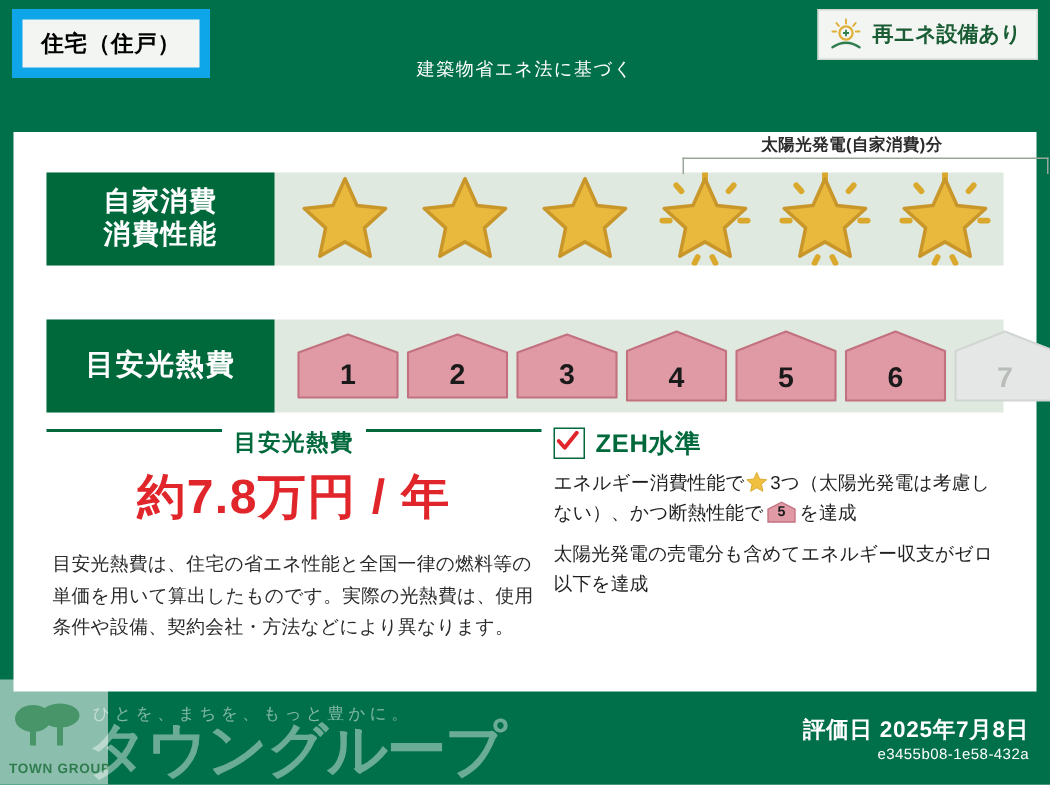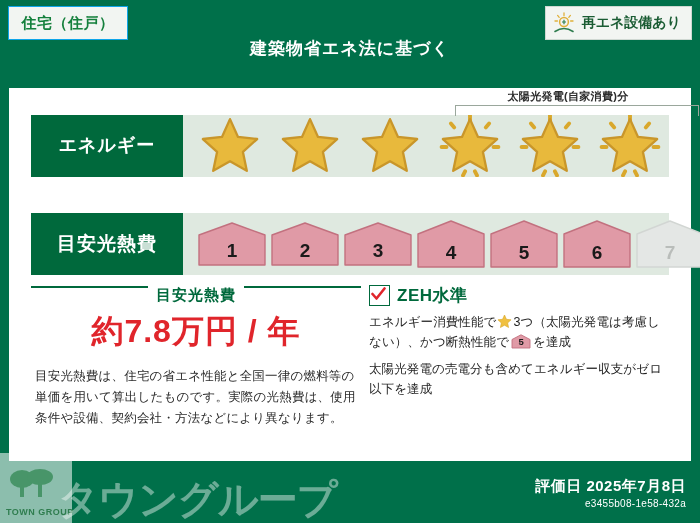--- a/index.html
+++ b/index.html
@@ -7,35 +7,35 @@
     width:700px;height:523px;
     font-family:"Liberation Sans","DejaVu Sans",sans-serif;
     background:#00704a;overflow:hidden;position:relative;
   }
   .label-root{position:absolute;inset:0;background:#00704a;}
 
   
   .hdr{position:absolute;left:0;top:0;width:700px;height:96px;}
   .tag-house{
     position:absolute;left:8px;top:6px;width:118px;height:32px;
-    background:#f2f5f2;border:1px solid #0ea5e9;
+    background:#f2f5f2;border:7px solid #0ea5e9;
     display:flex;align-items:center;justify-content:center;
-    font-size:15px;font-weight:bold;color:#15803d;letter-spacing:.5px;
+    font-size:15px;font-weight:bold;color:#000000;letter-spacing:.5px;
   }
   .tag-renew{
     position:absolute;right:8px;top:6px;height:32px;padding:0 10px 0 6px;
     background:#f2f5f2;border:1px solid #cfd8d2;
     display:flex;align-items:center;gap:6px;
     font-size:14px;font-weight:bold;color:#1a5c33;
   }
   .sun-ico{width:24px;height:22px;flex:none;}
   .title-wrap{
     position:absolute;left:0;top:40px;width:700px;text-align:center;color:#fff;
   }
-  .title-sub{font-size:17px;font-weight:bold;letter-spacing:1px;line-height:1;}
+  .title-sub{font-size:12px;font-weight:normal;letter-spacing:1px;line-height:1;}
   .title-main{font-size:28px;font-weight:bold;letter-spacing:2px;line-height:1.25;margin-top:2px;}
 
   
   .card{
     position:absolute;left:9px;top:88px;width:682px;height:373px;
     background:#fff;
   }
   .card-inner{position:absolute;inset:0;}
 
   
@@ -172,21 +172,22 @@
     <div class="title-wrap">
       <div class="title-sub">建築物省エネ法に基づく</div>
     </div>
   </div>
 
   <div class="card">
     <div class="card-inner">
 
       <div class="row row-energy">
         <div class="row-tag">
-          <span>エネルギー</span>
+          <span>自家消費</span>
+          <span>消費性能</span>
         </div>
 
         <div class="solar-note">太陽光発電(自家消費)分</div>
         <div class="bracket"></div>
 
         <div class="stars" id="stars-container">
             <div class="star-cell">
               <svg class="star-svg" width="62" height="62" viewBox="0 0 24 24">
                 <path d="M12 1.6l3.1 6.9 7.4.8-5.5 5 1.5 7.3L12 17.9 5.5 21.6 7 14.3 1.5 9.3l7.4-.8z" fill="#e8b93c" stroke="#c9962a" stroke-width="0.9" stroke-linejoin="round"></path>
               </svg>
@@ -337,16 +338,17 @@
     <div class="wm-panel"></div>
     <svg class="wm-tree" width="52" height="34" viewBox="0 0 52 34">
       <g fill="#3d8f5e" opacity="0.85">
         <ellipse cx="14" cy="12" rx="12" ry="9"></ellipse>
         <ellipse cx="32" cy="10" rx="13" ry="8"></ellipse>
         <rect x="12" y="18" width="4" height="12"></rect>
         <rect x="30" y="16" width="4" height="14"></rect>
       </g>
     </svg>
     <div class="wm-tg">TOWN GROUP</div>
+    <div class="wm-small">ひとを、まちを、もっと豊かに。</div>
     <div class="wm-big">タウングループ</div>
   </div>
 
 </div>
 
 </body></html>

